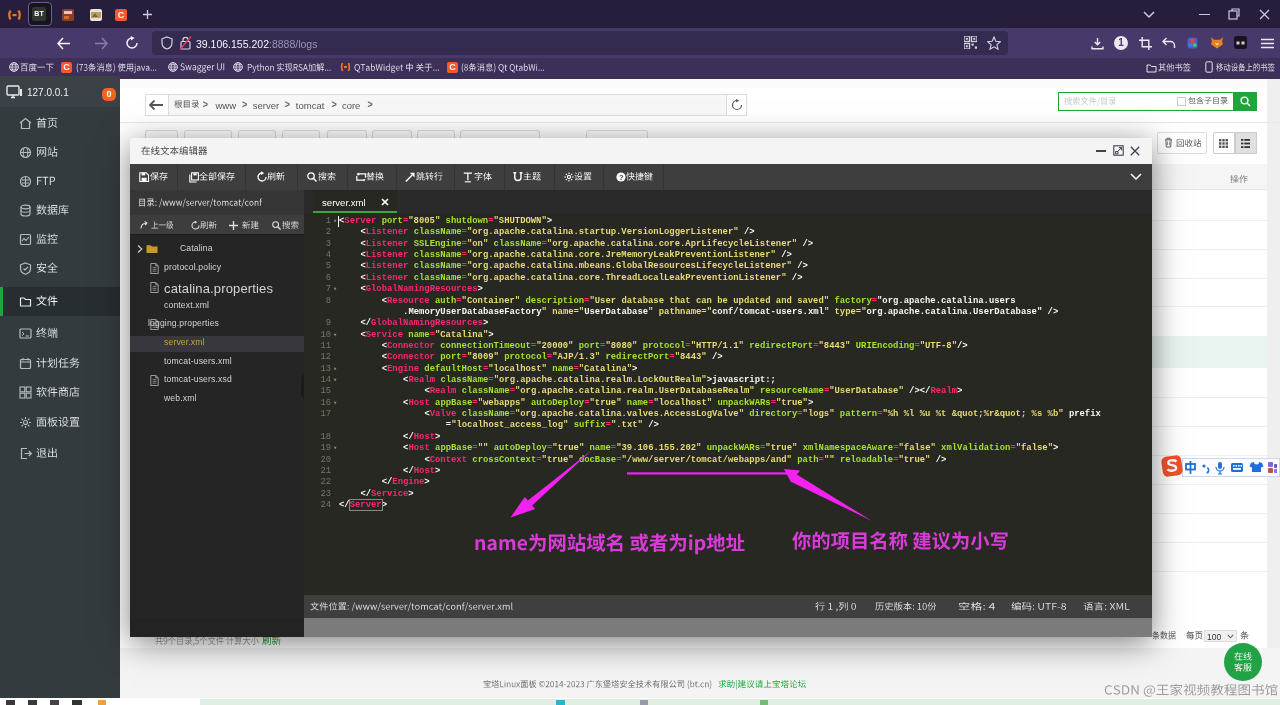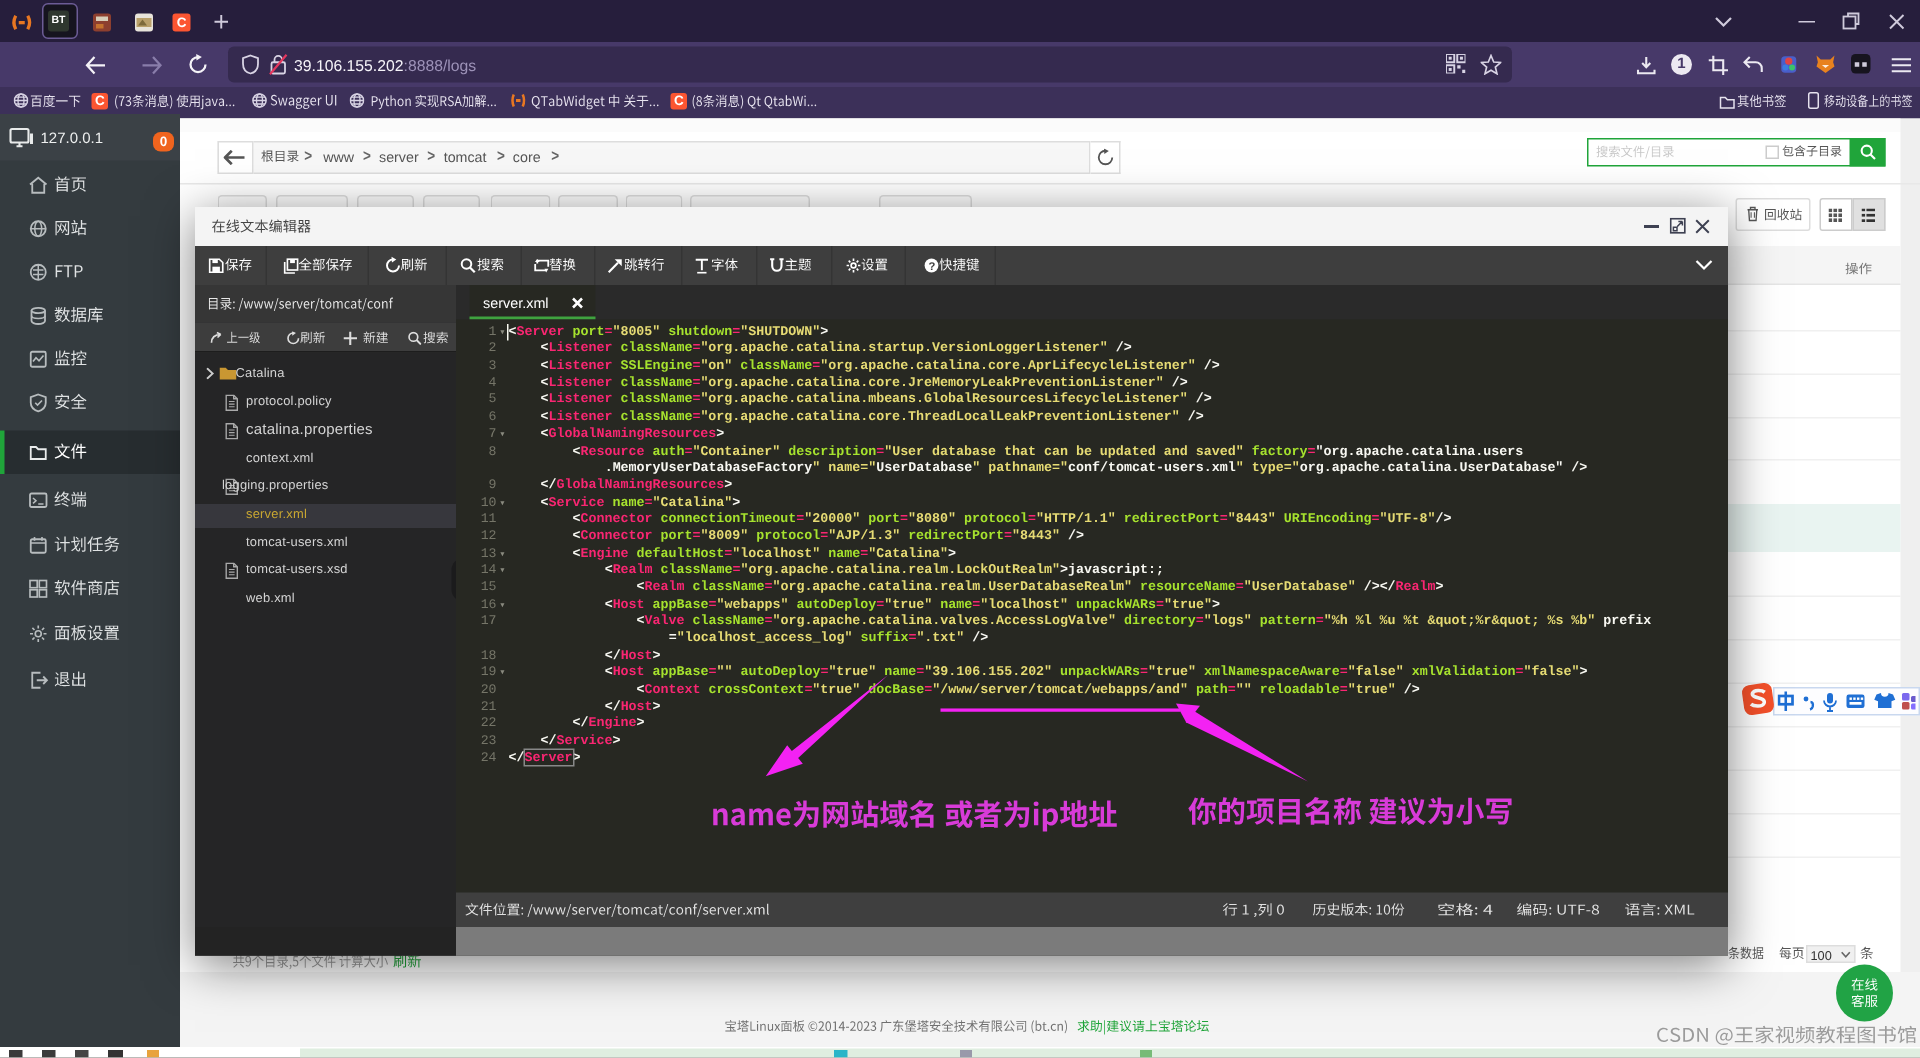--- a/index.html
+++ b/index.html
@@ -792,37 +792,37 @@
 <div class="abs" style="left:137px;top:245px;line-height:0">
     <svg width="6" height="8">
       <path d="M1 0.5 L4.8 4 L1 7.5" stroke="#ccc" stroke-width="1.2" fill="none"></path>
     </svg>
   </div>
 <div class="abs" style="left:146px;top:244px;line-height:0">
     <svg width="12" height="10">
       <path d="M0.5 1.2 H4.5 L6 2.6 H11.5 V9 H0.5 Z" fill="#c99732"></path>
     </svg>
   </div>
-<div class="abs" style="left:157px;top:242.5px;font-size:8.6px;letter-spacing:.15px;color:#d4d4d4">Catalina</div>
+<div class="abs" style="left:180px;top:242.5px;font-size:8.6px;letter-spacing:.15px;color:#d4d4d4">Catalina</div>
 <div class="abs" style="left:150px;top:262.5px;line-height:0">
     <svg width="9" height="11">
       <path d="M0.8 0.5 H5.8 L8.2 2.8 V10.5 H0.8 Z" fill="none" stroke="#aaa" stroke-width="0.9"></path>
       <path d="M5.8 0.5 V2.8 H8.2" fill="none" stroke="#aaa" stroke-width="0.9"></path>
       <path d="M2.6 4.6 H6.4 M2.6 6.4 H6.4 M2.6 8.2 H6.4" stroke="#aaa" stroke-width="0.7"></path>
     </svg>
   </div>
 <div class="abs" style="left:164px;top:261.5px;font-size:8.6px;letter-spacing:.15px;color:#d4d4d4">protocol.policy</div>
 <div class="abs" style="left:150px;top:281.5px;line-height:0">
     <svg width="9" height="11">
       <path d="M0.8 0.5 H5.8 L8.2 2.8 V10.5 H0.8 Z" fill="none" stroke="#aaa" stroke-width="0.9"></path>
       <path d="M5.8 0.5 V2.8 H8.2" fill="none" stroke="#aaa" stroke-width="0.9"></path>
       <path d="M2.6 4.6 H6.4 M2.6 6.4 H6.4 M2.6 8.2 H6.4" stroke="#aaa" stroke-width="0.7"></path>
     </svg>
   </div>
-<div class="abs" style="left:164px;top:280.5px;font-size:10px;letter-spacing:.15px;color:#d4d4d4">catalina.properties</div>
+<div class="abs" style="left:164px;top:280.5px;font-size:13px;letter-spacing:.15px;color:#d4d4d4">catalina.properties</div>
 <div class="abs" style="left:164px;top:299.5px;font-size:8.6px;letter-spacing:.15px;color:#d4d4d4">context.xml</div>
 <div class="abs" style="left:150px;top:318.5px;line-height:0">
     <svg width="9" height="11">
       <path d="M0.8 0.5 H5.8 L8.2 2.8 V10.5 H0.8 Z" fill="none" stroke="#aaa" stroke-width="0.9"></path>
       <path d="M5.8 0.5 V2.8 H8.2" fill="none" stroke="#aaa" stroke-width="0.9"></path>
       <path d="M2.6 4.6 H6.4 M2.6 6.4 H6.4 M2.6 8.2 H6.4" stroke="#aaa" stroke-width="0.7"></path>
     </svg>
   </div>
 <div class="abs" style="left:148px;top:317.5px;font-size:8.6px;letter-spacing:.15px;color:#d4d4d4">logging.properties</div>
 <div class="abs" style="left:164px;top:336.5px;font-size:8.6px;letter-spacing:.15px;color:#c8a631">server.xml</div>

